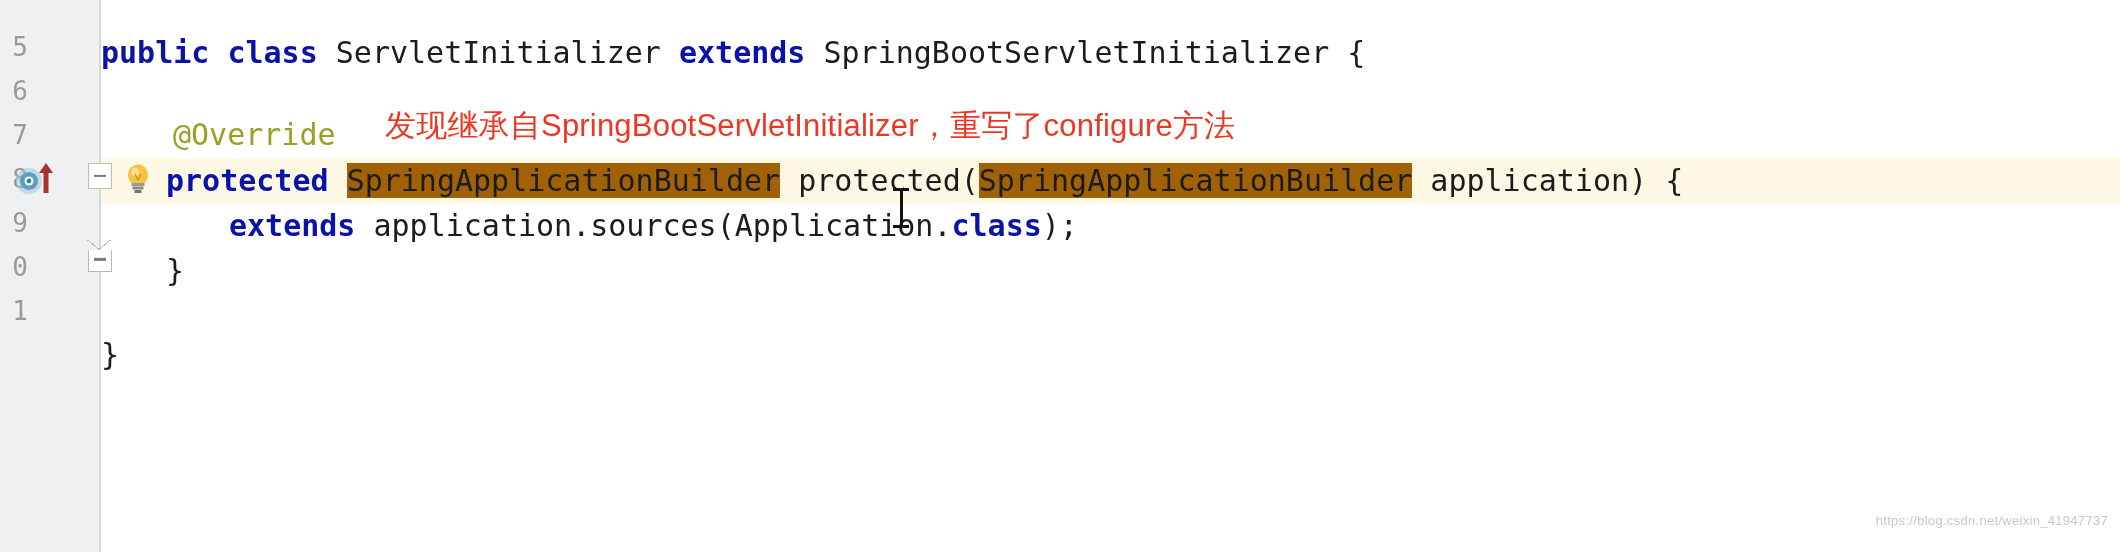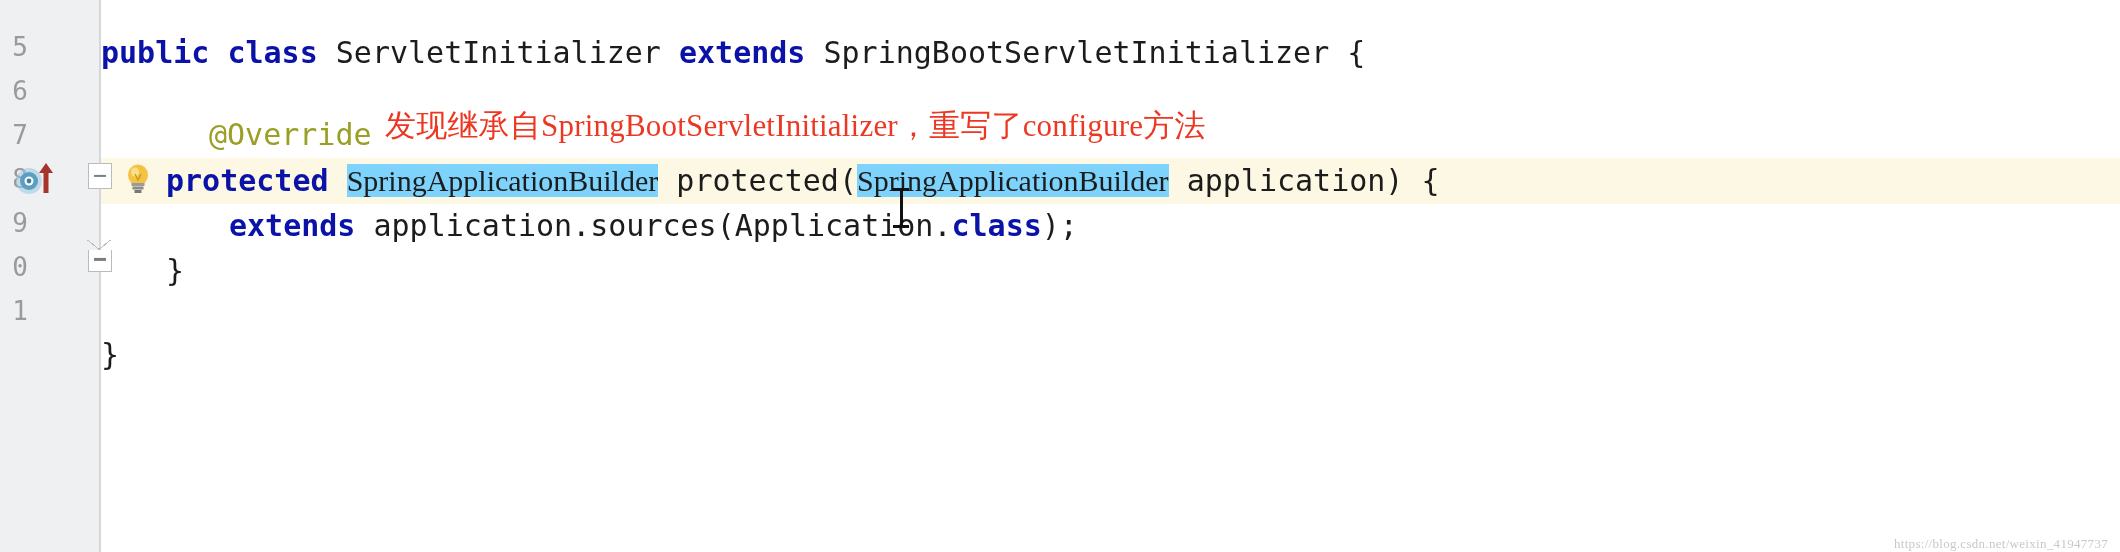--- a/index.html
+++ b/index.html
@@ -130,28 +130,28 @@
   #current-line-highlight-gutter {
     position: absolute;
     left: 0; top: 158px;
     width: 101px; height: 46px;
     background: #faf6dd;
   }
 
   .kw        { color: #0a12a8; font-weight: bold; }
   .anno      { color: #9aa026; }
   .plain     { color: #1c1c1c; }
-  .type-hl   { background: #7dd3fc; font-family: Liberation Serif, serif; }
+  .type-hl   { background: #a16207; }
 
   
   #red-annotation {
     position: absolute;
     left: 385px;
     top: 108px;
-    font-family: Liberation Serif, serif;
+    font-family: Liberation Sans, sans-serif;
     font-size: 31px;
     line-height: 36px;
     color: #ec3823;
     white-space: pre;
     letter-spacing: 0.2px;
     z-index: 6;
   }
 
   
   #mouse-ibeam {
@@ -175,22 +175,22 @@
     position: absolute;
     left: 7px; top: 0;
     width: 2.5px; height: 40px;
     background: #111111;
   }
 
   
   #watermark {
     position: absolute;
     right: 12px;
-    bottom: 0;
-    font-family: Liberation Serif, serif;
+    bottom: 24px;
+    font-family: Liberation Sans, sans-serif;
     font-size: 13px;
     color: #c8c8c8;
     letter-spacing: 0.3px;
     z-index: 4;
   }
 
   
   .override-glyph {
     position: absolute;
     left: 14px; top: 166px;
@@ -263,21 +263,21 @@
       <path d="M13 12 l3 6 l3 -6" fill="none" stroke="#c79a1e" stroke-width="1.4"></path>
     </svg>
   </div>
 
   <div id="code-surface">
 
     <div id="current-line-highlight"></div>
 
     <div class="code-line" style="top:30px; left:0px;"><span class="kw">public</span><span class="plain"> </span><span class="kw">class</span><span class="plain"> ServletInitializer </span><span class="kw">extends</span><span class="plain"> SpringBootServletInitializer {</span></div>
 
-    <div class="code-line" style="top:112px; left:72px;margin-left:36px;"><span class="anno">@Override</span></div>
+    <div class="code-line" style="top:112px; left:72px;"><span class="anno">@Override</span></div>
 
     <div class="code-line" style="top:158px; left:65px;"><span class="kw">protected</span><span class="plain"> </span><span class="type-hl">SpringApplicationBuilder</span><span class="plain"> protected(</span><span class="type-hl">SpringApplicationBuilder</span><span class="plain"> application) {</span></div>
 
     <div class="code-line" style="top:203px; left:128px;"><span class="kw">extends</span><span class="plain"> application.sources(Application.</span><span class="kw">class</span><span class="plain">);</span></div>
 
     <div class="code-line" style="top:248px; left:65px;"><span class="plain">}</span></div>
 
     <div class="code-line" style="top:332px; left:0px;"><span class="plain">}</span></div>
   </div>
 

